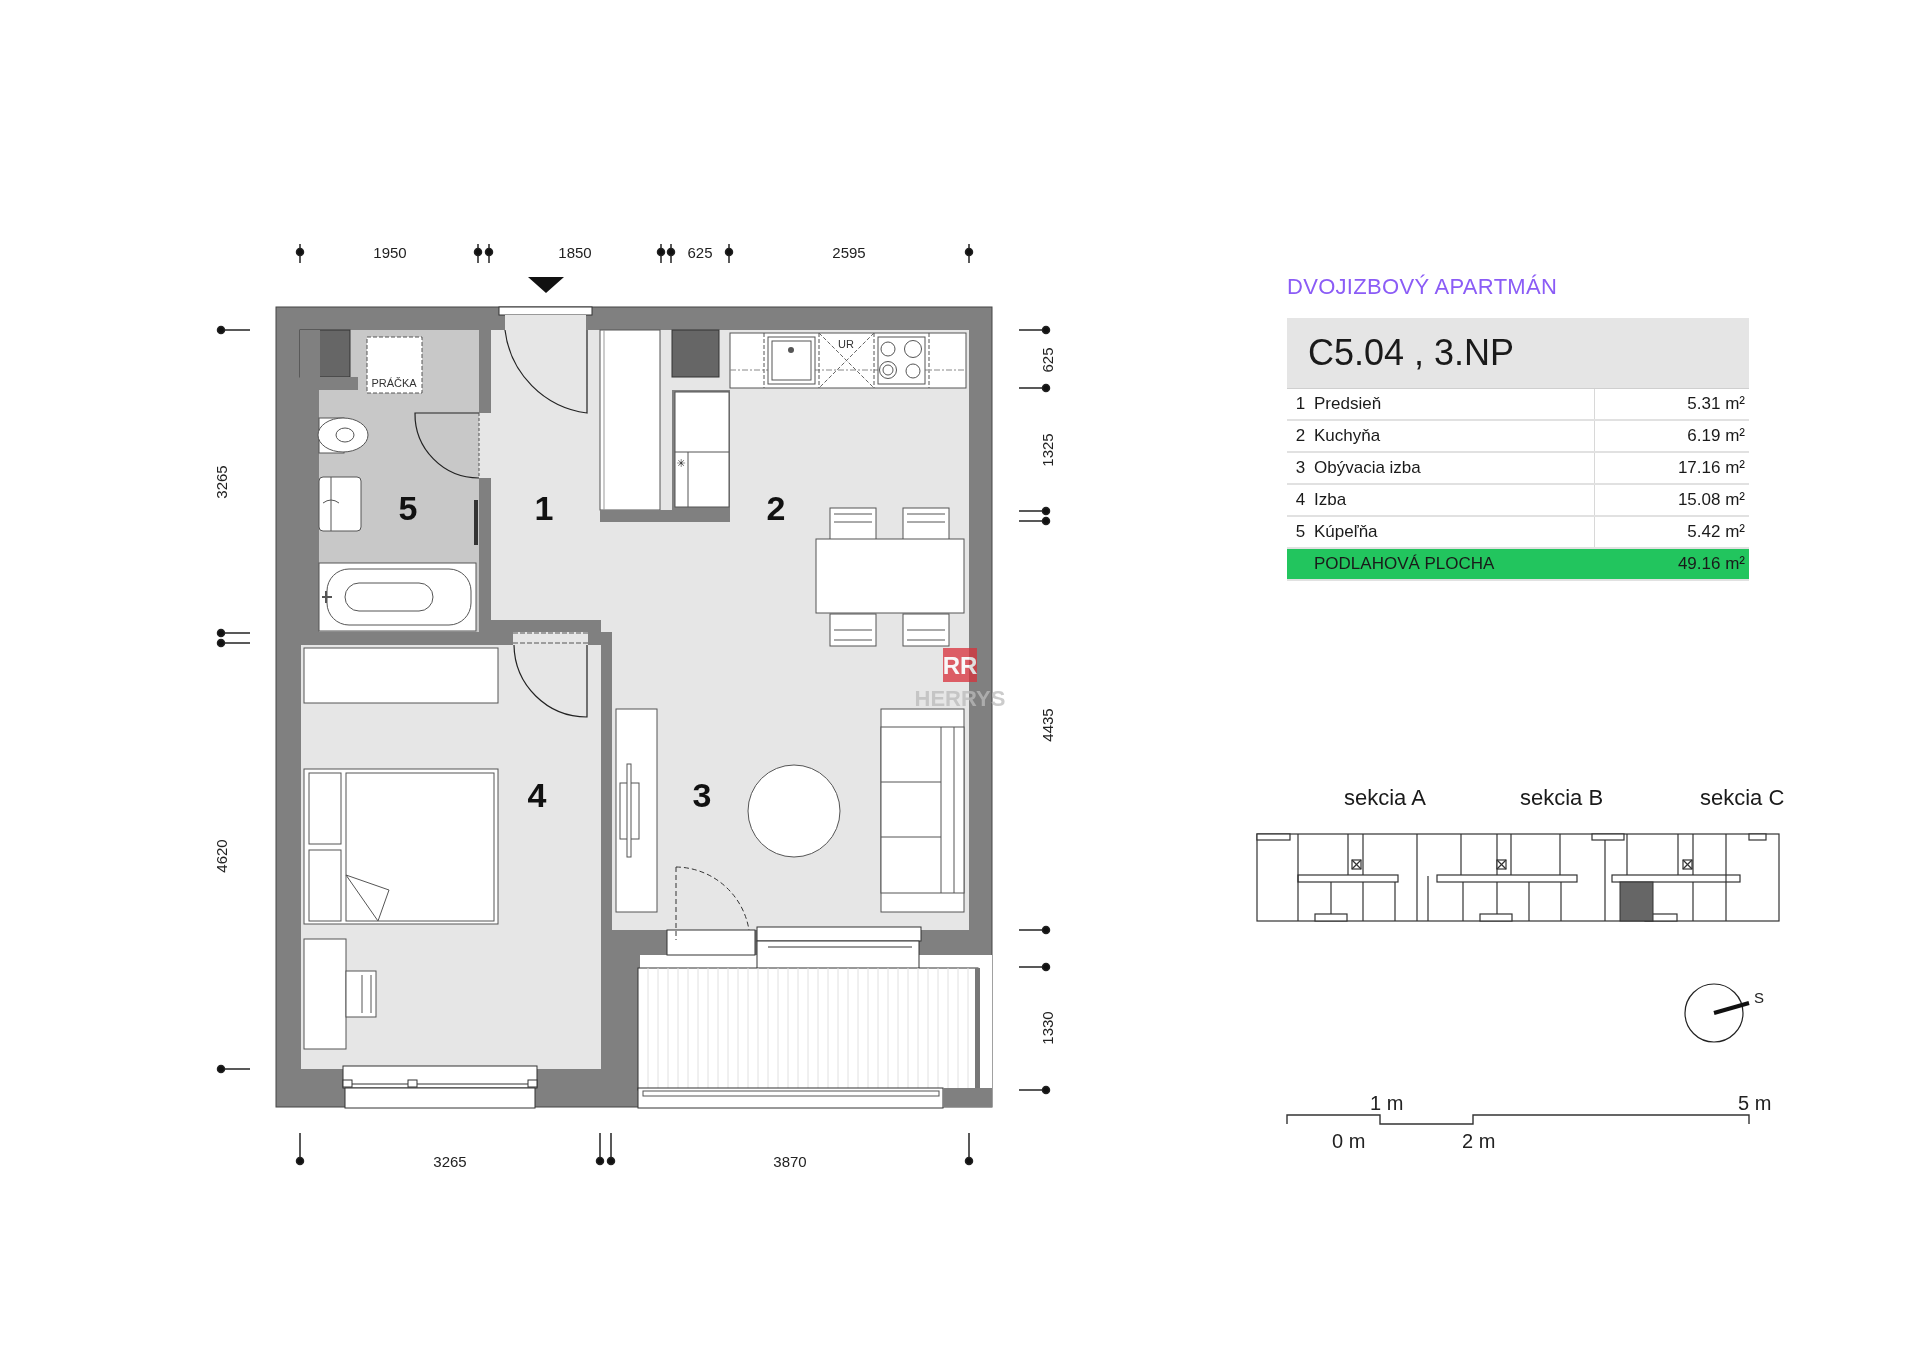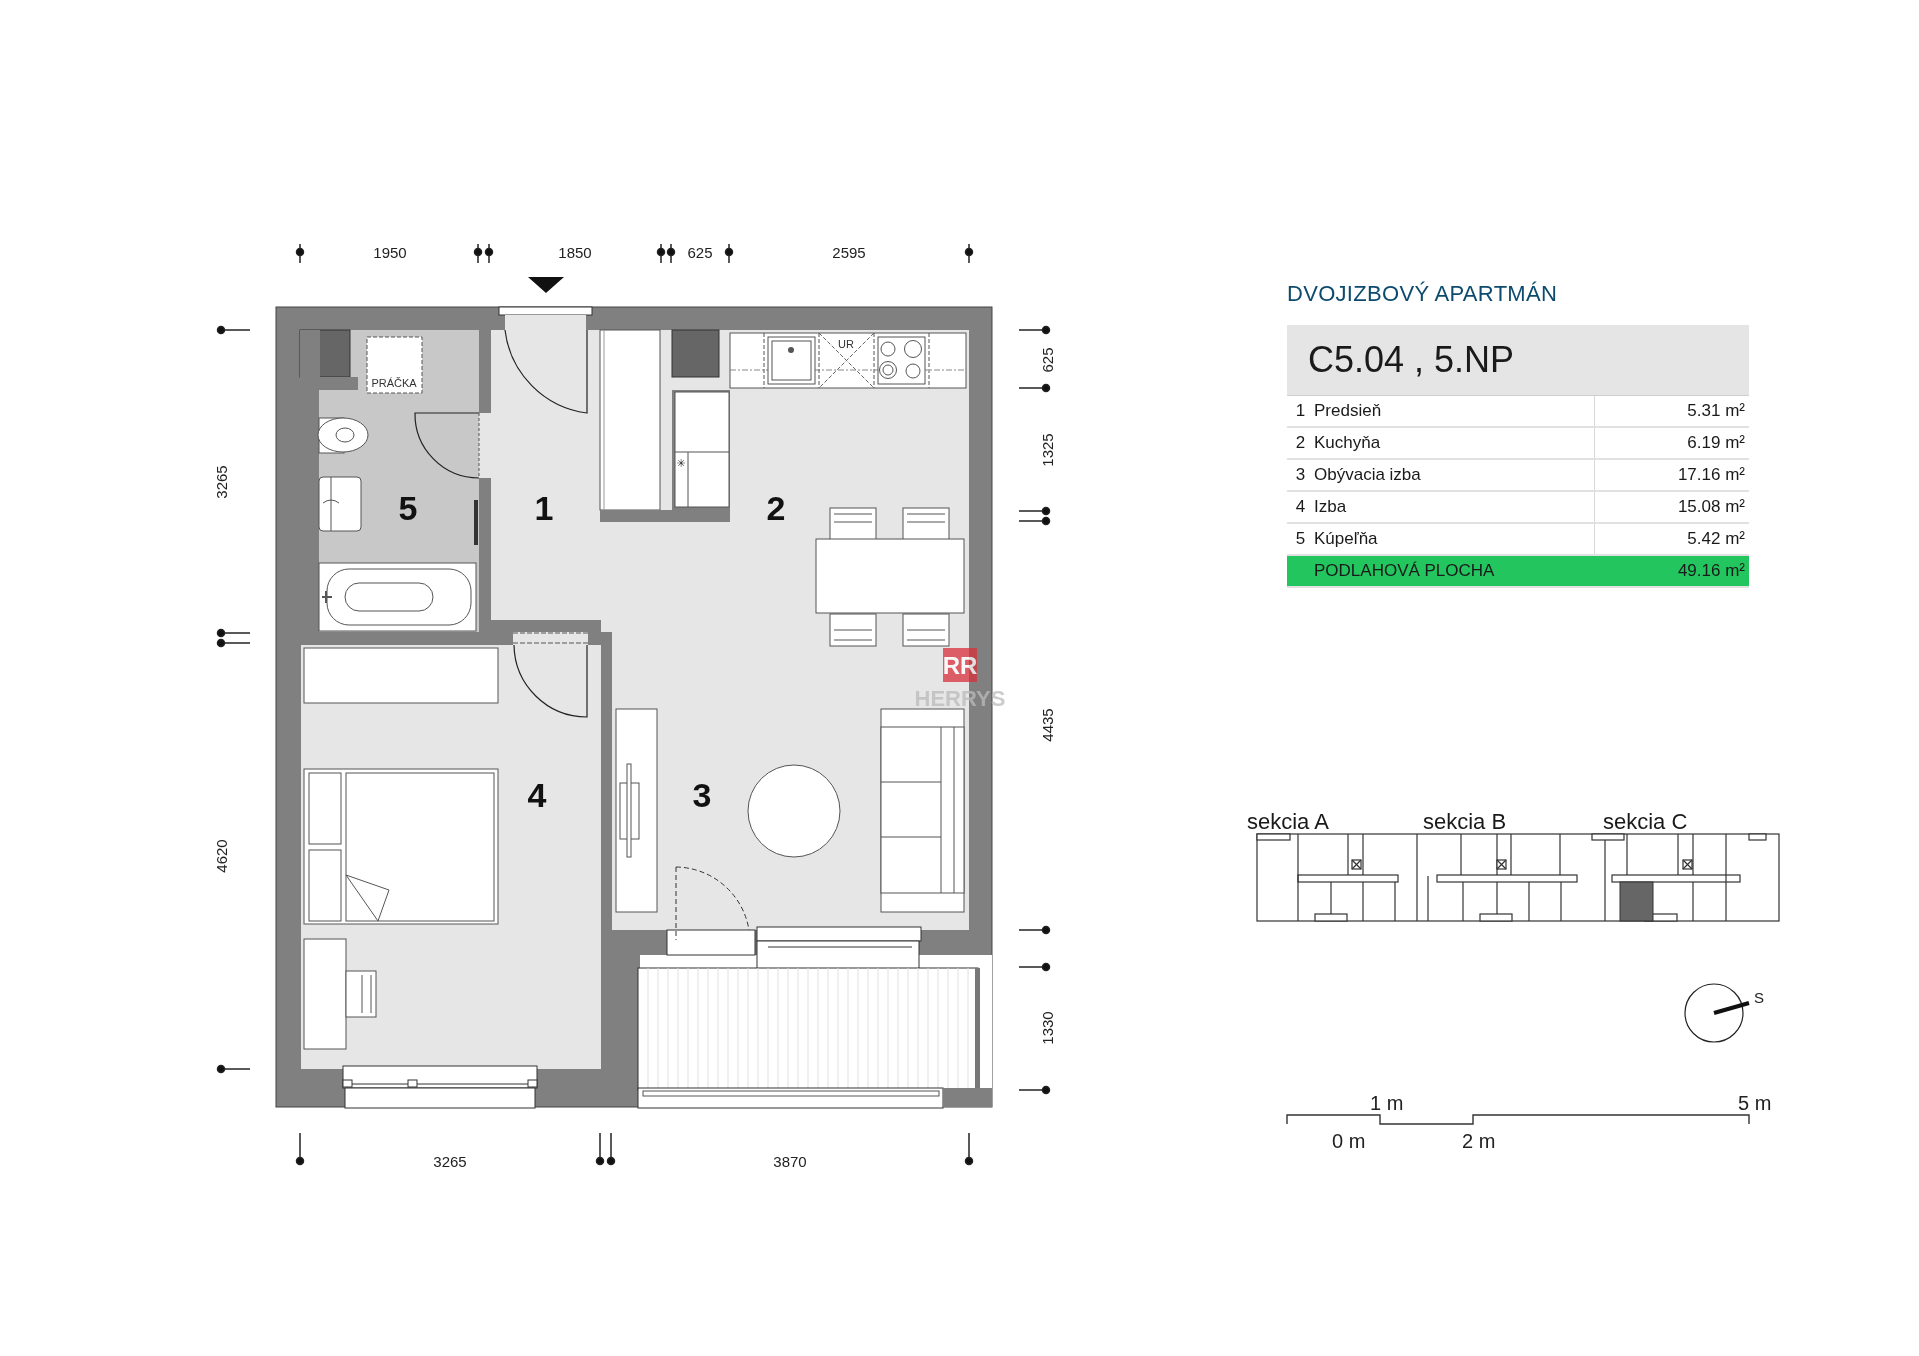--- a/index.html
+++ b/index.html
@@ -2,30 +2,30 @@
 <html><head>
 <meta charset="utf-8">
 <style>
   html,body{margin:0;padding:0;background:#ffffff;}
   body{width:1919px;height:1356px;position:relative;overflow:hidden;font-family:"Liberation Sans",sans-serif;color:#1a1a1a;}
   #plan{position:absolute;left:0;top:0;}
   .dim{font-family:"Liberation Sans",sans-serif;font-size:15px;fill:#222;}
   .room-num{font-family:"Liberation Sans",sans-serif;font-size:34px;font-weight:bold;fill:#111;}
   .small{font-family:"Liberation Sans",sans-serif;font-size:11px;fill:#333;}
   .panel{position:absolute;left:1287px;top:270px;width:462px;}
-  .apt-type{font-size:22px;letter-spacing:0.3px;color:#0c4a6e;margin:7px 0 14px 0;height:34px;line-height:34px;}
+  .apt-type{font-size:22px;letter-spacing:0.3px;color:#8b5cf6;margin:0 0 14px 0;height:34px;line-height:34px;}
   .unit-box{background:#e5e5e5;height:70px;line-height:70px;padding-left:21px;font-size:36px;color:#1a1a1a;border-bottom:1px solid #cfcfcf;}
   .rows{width:100%;border-collapse:collapse;}
   .rows td{height:30px;font-size:17px;border-bottom:2px solid #e1e1e1;padding:0;vertical-align:middle;}
   .rows td.num{width:27px;text-align:center;}
   .rows td.lbl{width:280px;border-right:1px solid #d8d8d8;}
   .rows td.val{text-align:right;padding-right:4px;}
   .rows tr.total td{background:#22c55e;}
   .rows tr.total td.lbl,.rows tr.loggia td.lbl{border-right:none;}
-  .sections{position:absolute;left:1207px;top:785px;width:525px;margin-top:24px;}
+  .sections{position:absolute;left:1304px;top:785px;width:525px;}
   .sec-labels{position:relative;height:30px;font-size:22px;}
   .sec-labels span{position:absolute;top:0;}
   .scale-lbl{position:absolute;font-size:20px;color:#222;}
   .compass-s{position:absolute;font-size:15px;color:#222;}
 </style>
 </head>
 <body>
 
 <svg id="plan" width="1919" height="1356" viewBox="0 0 1919 1356" xmlns="http://www.w3.org/2000/svg">
 
@@ -381,21 +381,21 @@
     <line x1="1714" y1="1013" x2="1749" y2="1003" stroke="#111" stroke-width="4"></line>
   </g>
 
   <g fill="none" stroke="#333" stroke-width="1.4">
     <polyline points="1287,1124 1287,1115 1380,1115 1380,1124 1473,1124 1473,1115 1749,1115 1749,1124"></polyline>
   </g>
 </svg>
 
 <div class="panel">
   <div class="apt-type">DVOJIZBOVÝ APARTMÁN</div>
-  <div class="unit-box">C5.04 ,  5.NP</div>
+  <div class="unit-box">C5.04 ,  3.NP</div>
   <table class="rows">
     <tbody>
         <tr>
       <td class="num">1</td>
       <td class="lbl">Predsieň</td>
       <td class="val">5.31 m²</td>
     </tr>
     <tr>
       <td class="num">2</td>
       <td class="lbl">Kuchyňa</td>

